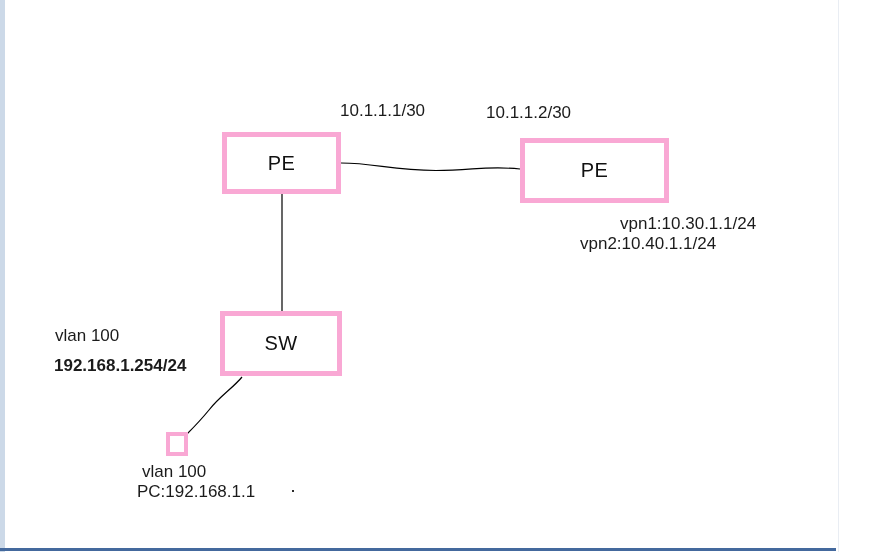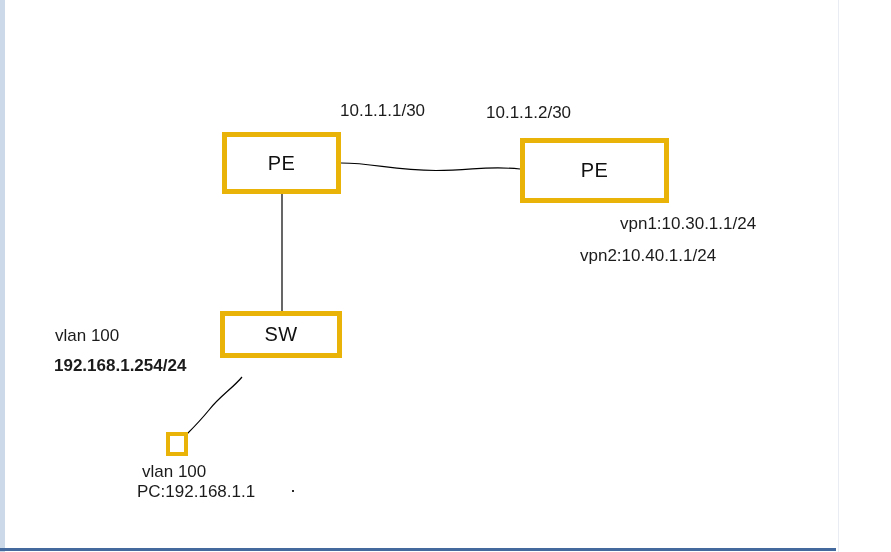--- a/index.html
+++ b/index.html
@@ -9,36 +9,36 @@
   }
   
   .edge-strip{position:absolute;left:0;top:0;width:5px;height:552px;}
   .page-edge{position:absolute;left:838px;top:0;width:1px;height:552px;}
   .bottom-line{position:absolute;left:0;top:548px;width:836px;height:3px;}
   
   .connectors{position:absolute;left:0;top:0;width:891px;height:552px;}
   .connectors path{fill:none;stroke:#000;stroke-width:1.2px;}
   
   .node{
-    position:absolute;background:#fff;border:5px solid #eab308;box-sizing:border-box;
+    position:absolute;background:#fff;border:5px solid #f9a8d4;box-sizing:border-box;
     display:flex;align-items:center;justify-content:center;
     font-size:20px;letter-spacing:0.5px;color:#111;
   }
   .node-pe-left{left:222px;top:132px;width:119px;height:62px;}
   .node-pe-right{left:520px;top:138px;width:149px;height:65px;}
-  .node-sw{left:220px;top:311px;width:122px;height:47px;}
+  .node-sw{left:220px;top:311px;width:122px;height:65px;}
   .node-pc{left:166px;top:432px;width:22px;height:24px;border-width:4px;}
   
   .lbl{position:absolute;font-size:17px;line-height:19px;white-space:nowrap;}
   .lbl-link-left {left:340px;top:101px;}
   .lbl-link-right{left:486px;top:103px;}
   .lbl-pel-vpn1{left:291px;top:205px;}
   .lbl-pel-vpn2{left:291px;top:237px;}
   .lbl-per-vpn1{left:580px;top:214px;margin-left:40px;}
-  .lbl-per-vpn2{left:580px;top:246px;text-align:center;}
+  .lbl-per-vpn2{left:580px;top:234px;text-align:center;}
   .lbl-sw-vlan{left:55px;top:326px;}
   .lbl-sw-ip{left:54px;top:356px;font-weight:bold;}
   .lbl-pc-vlan{left:142px;top:462px;}
   .lbl-pc-ip{left:137px;top:482px;}
   .stray-dot{position:absolute;left:292px;top:490px;width:2px;height:2px;background:#2b2b2b;}
 </style>
 </head>
 <body>
 
 <div class="canvas">

